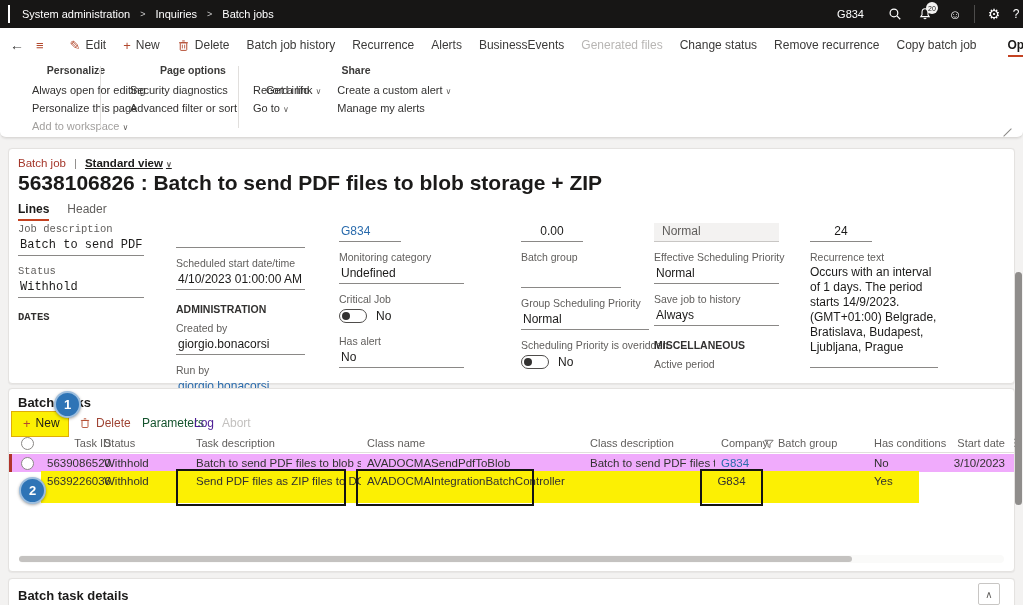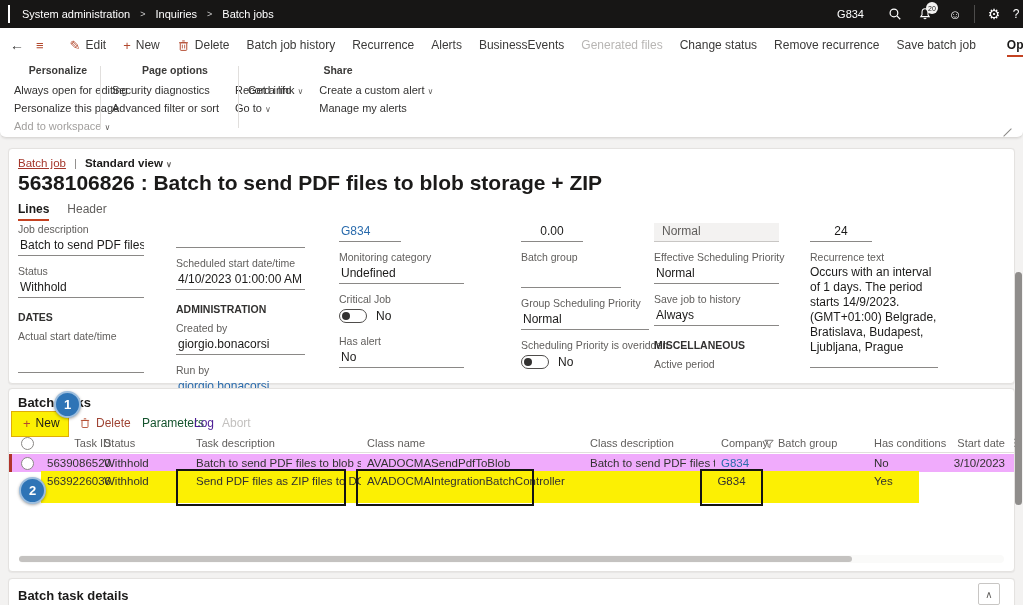--- a/index.html
+++ b/index.html
@@ -30,48 +30,48 @@
   .cmd svg { width:13px; height:13px; color:#b2492e; }
   .cmd.disabled { color:#b8b6b4; }
   .cmd.options { font-weight:bold; color:#1b1a19; border-bottom:2px solid #c44221; padding-bottom:3px; margin-top:5px; }
   .vr { width:1px; height:18px; background:#e1dfdd; margin-right:14px; }
   .backar { font-size:14px; color:#3b3a39; margin-right:12px; cursor:pointer; }
   .listic { font-size:13px; color:#b2492e; margin-right:12px; cursor:pointer; }
   .cmd-spacer { flex:1; }
 
   
   .ribbon { position:relative; height:70px; font-size:11px; color:#323130; }
-  .rgroup { position:absolute; top:2px; }
+  .rgroup { position:absolute; top:2px;margin-left:18px; }
   .rtitle { font-weight:bold; font-size:10.5px; color:#3b3a39; text-align:center; margin-bottom:8px; }
   .ritem { margin-bottom:6px; cursor:pointer; white-space:nowrap; }
   .ritem.gray { color:#a19f9d; }
   .rdiv { position:absolute; top:4px; width:1px; height:62px; background:#e1dfdd; }
   .rcols { display:flex; gap:16px; }
   .caret { font-size:8px; color:#605e5c; margin-left:3px; }
   .diag { position:absolute; right:10px; bottom:4px; width:11px; height:1px; background:#8a8886; transform:rotate(-45deg); }
 
   
   .card { position:absolute; left:8px; width:1007px; background:#fff; border:1px solid #e4e2e0; border-radius:4px; box-shadow:0 0.5px 1px rgba(0,0,0,.05); }
   .card-main { top:148px; height:236px; }
   .card-tasks { top:388px; height:184px; }
   .card-details { top:578px; height:34px; }
 
   
   .entrow { position:absolute; left:9px; top:8px; font-size:11.5px; display:flex; gap:8px; align-items:center; }
-  .entlink { color:#a4362a; cursor:pointer;text-decoration:underline; }
+  .entlink { color:#a4362a; cursor:pointer; }
   .entsep { color:#8a8886; }
-  .viewsel { color:#1b1a19; font-weight:bold; cursor:pointer; }
+  .viewsel { color:#1b1a19; font-weight:bold; cursor:pointer;text-decoration:underline; }
   .pagetitle { position:absolute; left:9px; top:22px; font-size:21px; font-weight:bold; color:#1b1a19; }
   .tabs { position:absolute; left:9px; top:53px; display:flex; gap:18px; font-size:12px; }
   .tab { padding-bottom:3px; cursor:pointer; color:#605e5c; }
   .tab.active { color:#1b1a19; font-weight:bold; border-bottom:2px solid #c44221; }
 
   
   .fcol { position:absolute; top:74px; }
-  .fc1 { left:9px;  width:126px; }
+  .fc1 { left:9px;  width:126px;font-family:Liberation Mono, monospace; }
   .fc2 { left:167px; width:129px; }
   .fc3 { left:330px; width:125px; }
   .fc4 { left:484px; width:128px;margin-left:28px; }
   .fc5 { left:645px; width:125px; }
   .fc6 { left:801px; width:132px; }
   .fld { margin-bottom:9px; }
   .lbl { font-size:10.5px; color:#605e5c; margin-bottom:2px; white-space:nowrap; }
   .val { font-size:12px; color:#1b1a19; padding:1px 2px 3px 2px; border-bottom:1px solid #8a8886; min-height:17px; white-space:nowrap; overflow:hidden; }
   .val.link { color:#2a6bac; cursor:pointer; }
   .val.narrow { width:62px; text-align:center; }
@@ -201,21 +201,21 @@
           </svg>
         <span>Delete</span>
       </span>
       <span class="cmd">Batch job history</span>
       <span class="cmd">Recurrence</span>
       <span class="cmd">Alerts</span>
       <span class="cmd">BusinessEvents</span>
       <span class="cmd disabled">Generated files</span>
       <span class="cmd">Change status</span>
       <span class="cmd">Remove recurrence</span>
-      <span class="cmd">Save batch job</span>
+      <span class="cmd">Copy batch job</span>
       <span class="vr"></span>
       <span class="cmd options">Options</span>
 
       <span class="cmd-spacer"></span>
 
     </div>
 
     <div class="ribbon">
       <div class="rgroup" style="left:14px; width:88px;">
         <div class="rtitle">Personalize</div>
@@ -269,24 +269,20 @@
     <div class="fcol fc1">
       <div class="fld">
         <div class="lbl">Job description</div>
         <div class="val">Batch to send PDF files to blob ...</div>
       </div>
       <div class="fld">
         <div class="lbl">Status</div>
         <div class="val">Withhold</div>
       </div>
       <div class="sec">DATES</div>
-      <div class="fld">
-        <div class="lbl">Actual start date/time</div>
-        <div class="val" style="margin-top:14px;"></div>
-      </div>
     </div>
 
     <div class="fcol fc2">
       <div class="fld" style="margin-top:8px;">
         <div class="val"></div>
       </div>
       <div class="fld">
         <div class="lbl">Scheduled start date/time</div>
         <div class="val">4/10/2023 01:00:00 AM</div>
       </div>

